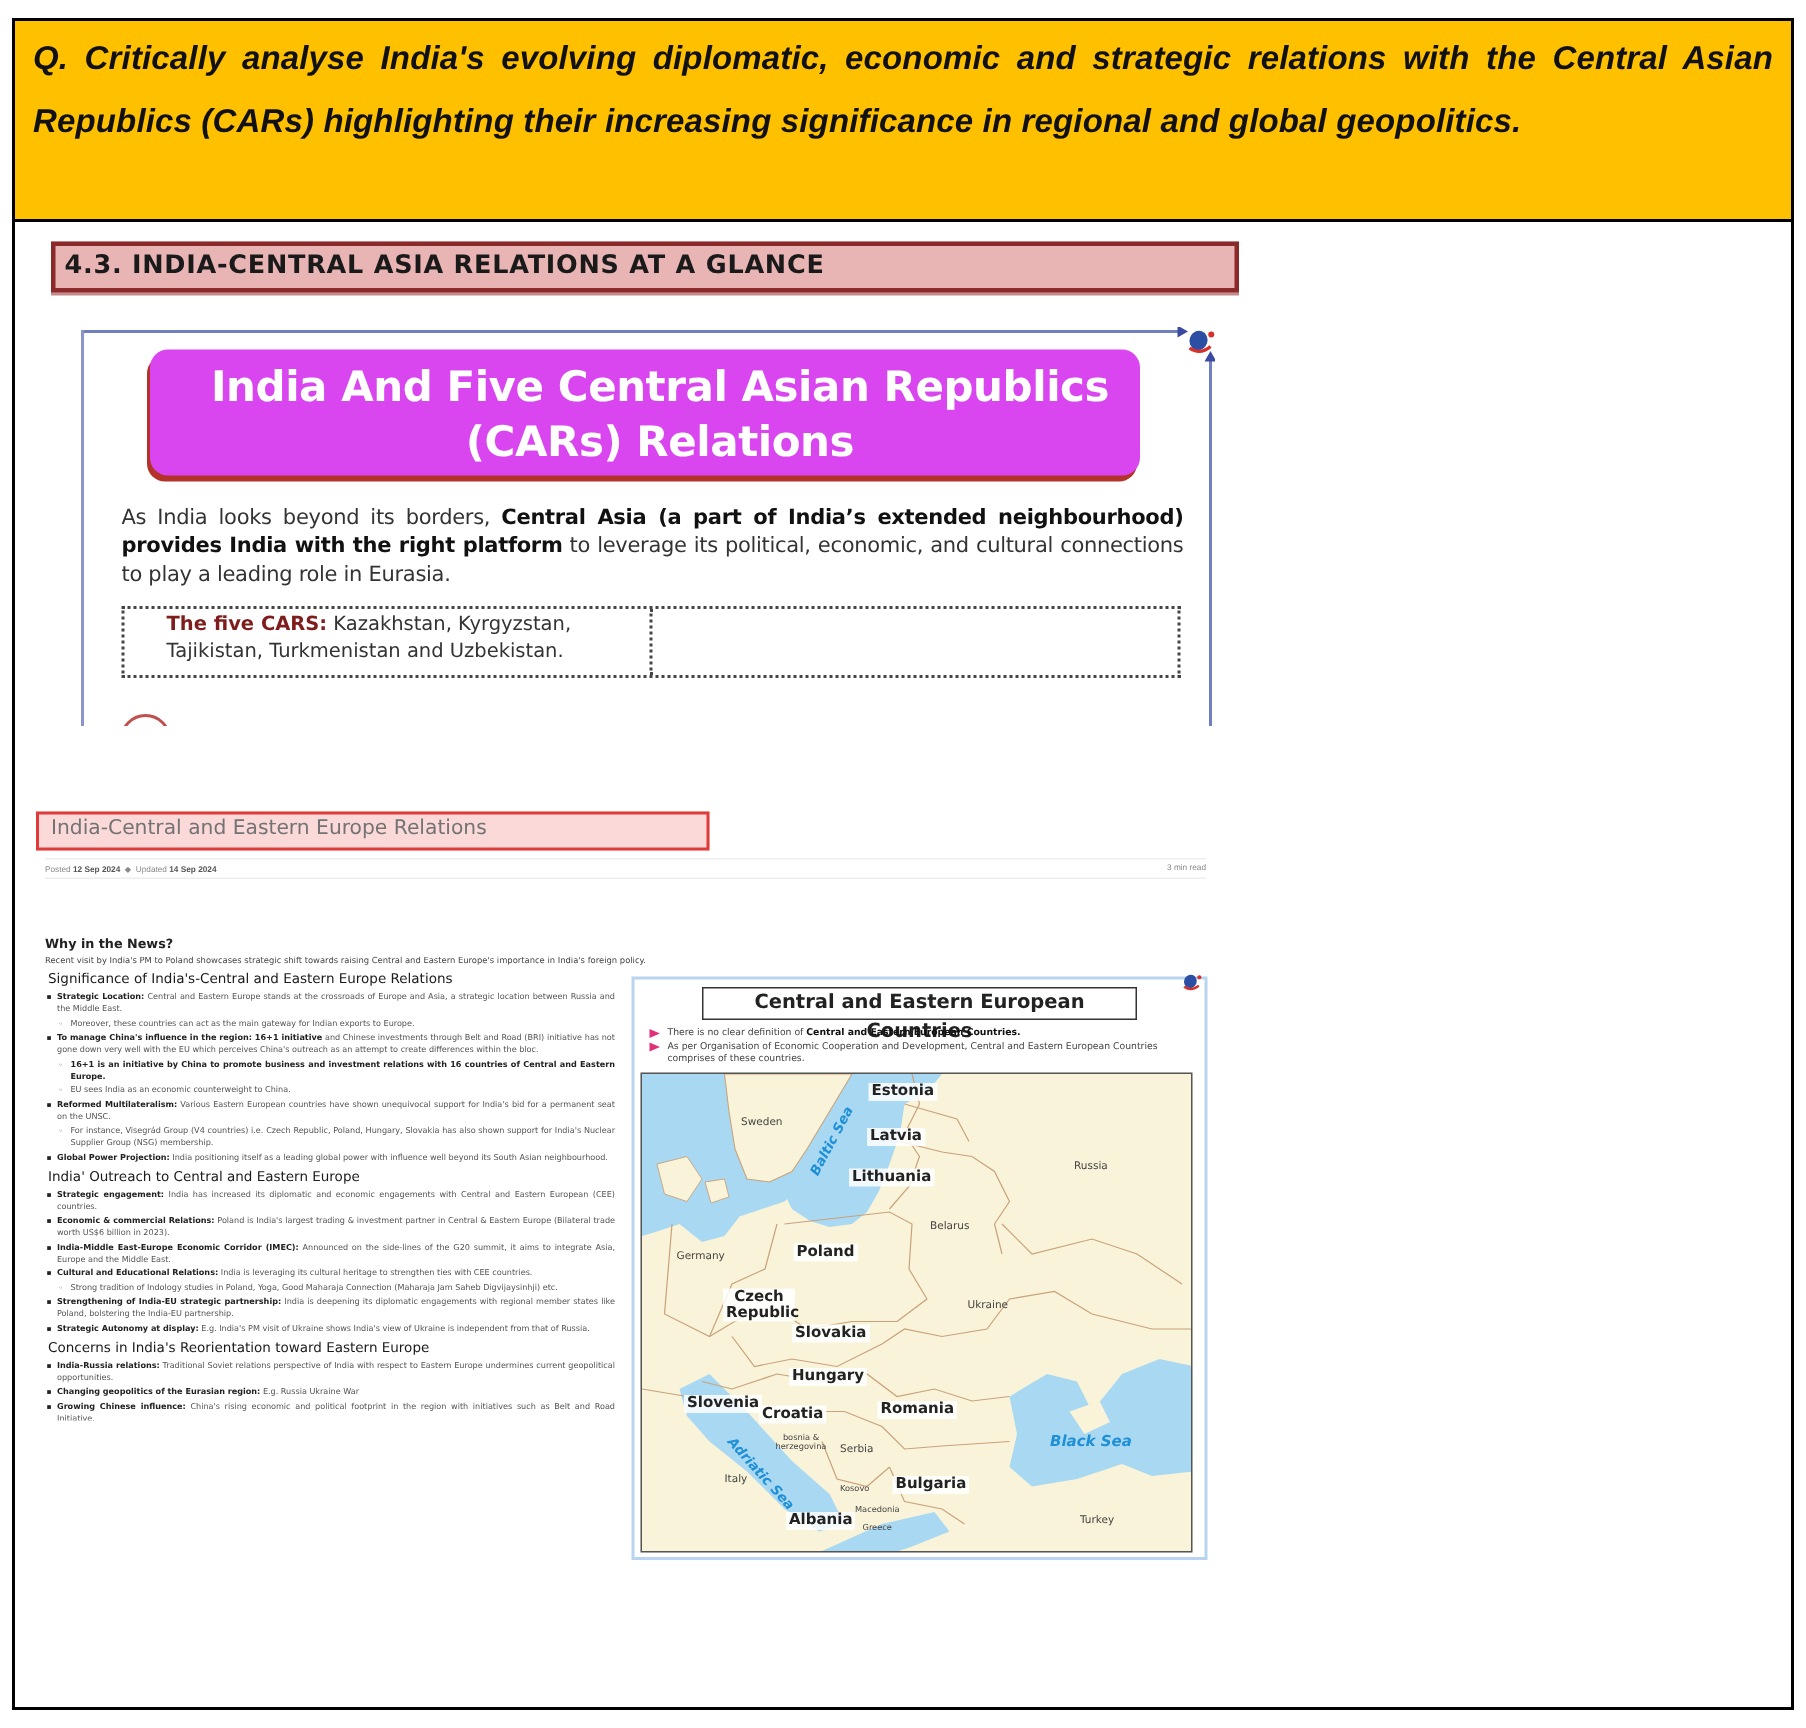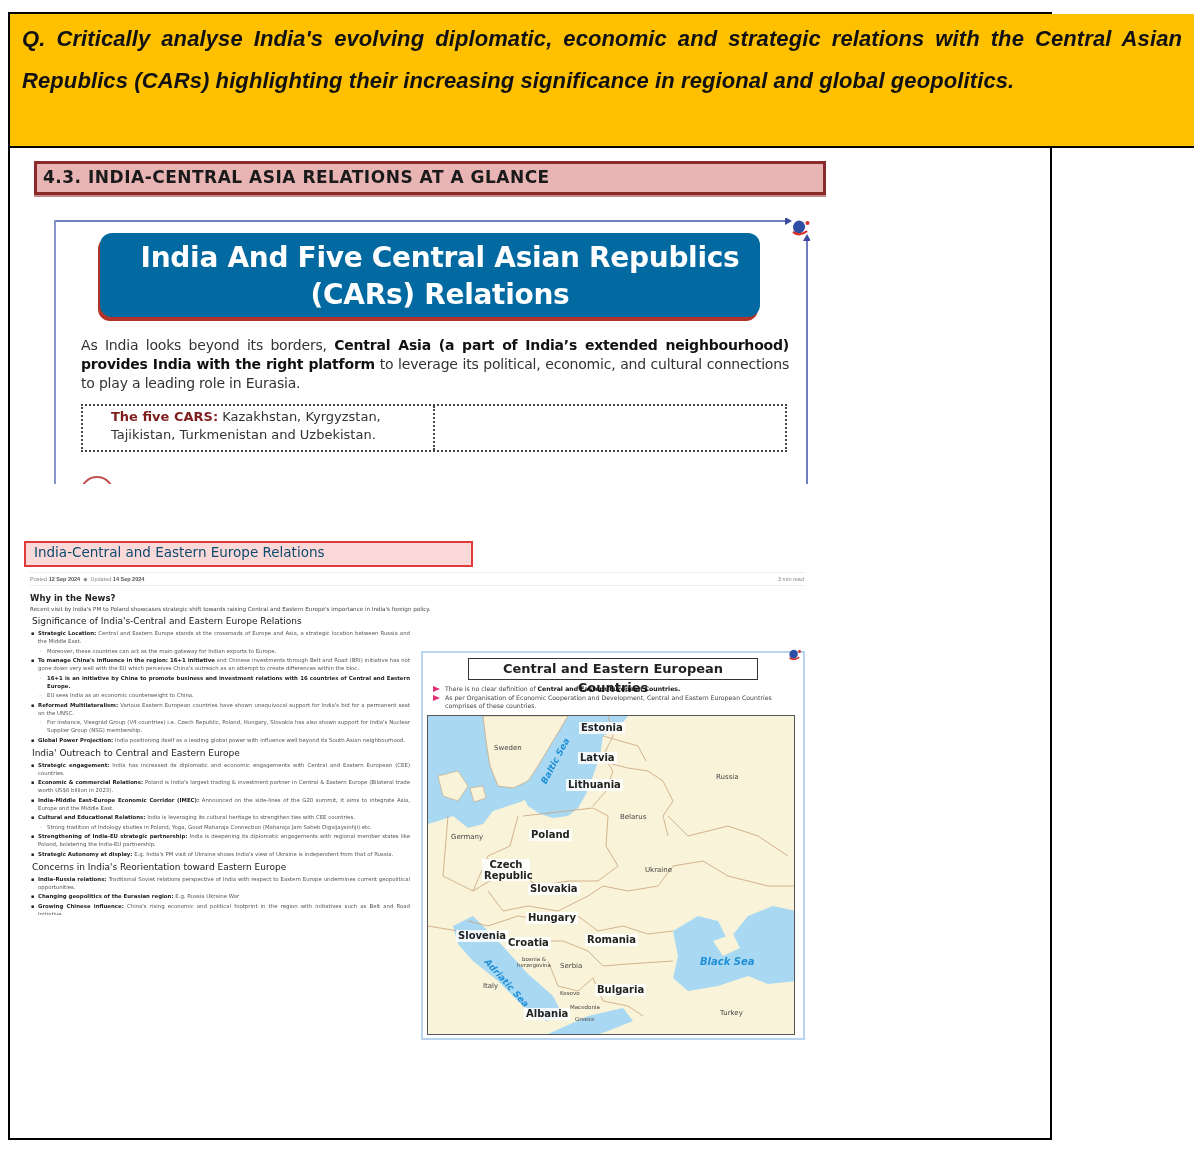--- a/index.html
+++ b/index.html
@@ -1,53 +1,53 @@
 <!DOCTYPE html>
 <html><head>
 <meta charset="utf-8">
 <style>
   * { box-sizing: border-box; margin: 0; padding: 0; }
   html, body { width: 1204px; height: 1152px; background: #ffffff; overflow: hidden; }
   body { position: relative; font-family: "Liberation Sans", sans-serif; color: #111; }
 
-  .outer { position: absolute; left: 8px; top: 12px; width: 1044px; height: 1128px; border: 2px solid #000; }
+  .outer { position: absolute; left: 8px; top: 12px; width: 1188px; height: 1128px; border: 2px solid #000; }
   .question { position: absolute; left: 0; top: 0; width: 1184px; height: 134px; background: #ffc000; border-bottom: 2px solid #000; padding: 4px 12px 0 12px; }
   .question p { font-family: "Liberation Sans", sans-serif; font-weight: bold; font-style: italic; font-size: 22px; line-height: 42px; text-align: justify; text-align-last: left; letter-spacing: 0.1px; }
 
   
   .sec1-heading { position: absolute; left: 34px; top: 161px; width: 792px; height: 34px; background: #e8b4b4; border: 3px solid #8b2a2a; box-shadow: 0 2px 0 #c58a8a; padding: 3px 6px; font-family: "DejaVu Sans", sans-serif; font-weight: bold; font-size: 17px; letter-spacing: 0.5px; color: #1a1a1a; }
 
   .infographic { position: absolute; left: 54px; top: 218px; width: 756px; height: 266px; overflow: hidden; }
   .info-frame-top { position: absolute; left: 0; top: 2px; width: 732px; height: 2px; background: #6f7fbf; }
   .info-frame-top::after { content: ""; position: absolute; right: -6px; top: -3px; border-left: 7px solid #3b4aa0; border-top: 4px solid transparent; border-bottom: 4px solid transparent; }
   .info-frame-left { position: absolute; left: 0; top: 2px; width: 2px; height: 270px; background: #8b95cc; }
   .info-frame-right { position: absolute; left: 752px; top: 22px; width: 2px; height: 260px; background: #6f7fbf; }
   .info-frame-right::before { content: ""; position: absolute; left: -3px; top: -6px; border-bottom: 7px solid #3b4aa0; border-left: 4px solid transparent; border-right: 4px solid transparent; }
   .logo { position: absolute; left: 736px; top: 0; width: 22px; height: 20px; }
 
-  .title-box { position: absolute; left: 46px; top: 15px; width: 660px; height: 84px; background: #0369a1; border-radius: 12px; box-shadow: -2px 4px 0 #b3322a; text-align: center; color: #fff; font-family: "DejaVu Sans", sans-serif; font-weight: bold; font-size: 28px; line-height: 37px; padding-top: 6px; letter-spacing: -0.3px; padding-left: 20px; }
+  .title-box { position: absolute; left: 46px; top: 15px; width: 660px; height: 84px; background: #d946ef; border-radius: 12px; box-shadow: -2px 4px 0 #b3322a; text-align: center; color: #fff; font-family: "DejaVu Sans", sans-serif; font-weight: bold; font-size: 28px; line-height: 37px; padding-top: 6px; letter-spacing: -0.3px; padding-left: 20px; }
 
   .intro { position: absolute; left: 27px; top: 118px; width: 708px; font-family: "DejaVu Sans", sans-serif; font-size: 14px; line-height: 19px; color: #333; text-align: justify; letter-spacing: -0.2px; }
   .intro b { color: #111; }
 
   .dotted-box { position: absolute; left: 27px; top: 186px; width: 706px; height: 48px; border: 2px dotted #444; display: flex; }
   .dotted-box .cell-left { width: 352px; border-right: 2px dotted #444; padding: 2px 0 0 28px; font-family: "DejaVu Sans", sans-serif; font-size: 13px; line-height: 18px; color: #333; }
   .dotted-box .cell-left b { color: #7f1d1d; }
   .dotted-box .cell-right { flex: 1; display: flex; align-items: center; justify-content: center; font-family: "DejaVu Sans", sans-serif; font-size: 13.5px; color: #333; }
   .dotted-box .cell-right b { color: #111; margin: 0 4px; }
 
   .partial-circle { position: absolute; left: 26px; top: 258px; width: 34px; height: 34px; border: 2px solid #c0504d; border-radius: 50%; }
 
   
-  .sec2-heading { position: absolute; left: 24px; top: 541px; width: 449px; height: 26px; background: #fcd9d9; border: 2px solid #e03b3b; padding: 1px 8px; font-family: "DejaVu Sans", sans-serif; font-size: 13.5px; color: #0c4a6e; }
+  .sec2-heading { position: absolute; left: 24px; top: 541px; width: 449px; height: 26px; background: #fcd9d9; border: 2px solid #e03b3b; padding: 1px 8px; font-family: "DejaVu Sans", sans-serif; font-size: 13.5px; color: #737373; }
   .meta-line { position: absolute; left: 30px; top: 572px; width: 774px; height: 14px; border-top: 1px solid #eee; border-bottom: 1px solid #eee; font-size: 5.5px; color: #888; padding-top: 3px; }
   .meta-line b { color: #555; }
   .meta-line .read { position: absolute; right: 0; top: 3px; }
 
-  .article { position: absolute; left: 30px; top: 592px; width: 380px; font-family: "DejaVu Sans", sans-serif; color: #444; }
+  .article { position: absolute; left: 30px; top: 624px; width: 380px; font-family: "DejaVu Sans", sans-serif; color: #444; }
   .article h3 { font-size: 8.5px; font-weight: bold; color: #222; margin: 1px 0 3px 0; }
   .article h2 { font-size: 9px; font-weight: normal; color: #1a1a1a; margin: 4px 0 3px 2px; }
   .article .lead { font-size: 5.6px; color: #444; margin-bottom: 3px; }
   .article ul { list-style: none; }
   .article li { position: relative; font-size: 5.4px; line-height: 8px; color: #555; padding-left: 8px; text-align: justify; margin-bottom: 1.5px; }
   .article li::before { content: "\25AA"; position: absolute; left: 1px; top: 0; color: #222; font-size: 5px; }
   .article li.sub { padding-left: 17px; }
   .article li.sub::before { content: "\25E6"; left: 9px; color: #555; }
   .article li b { color: #222; }
 

